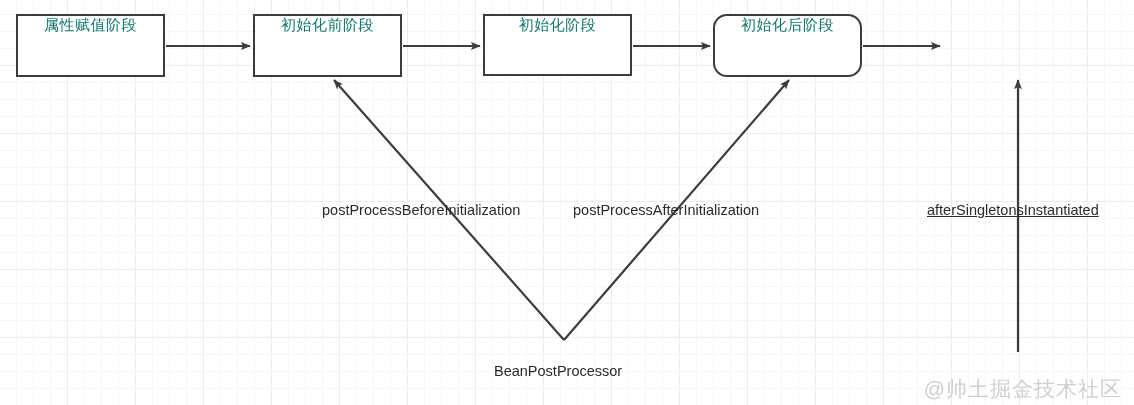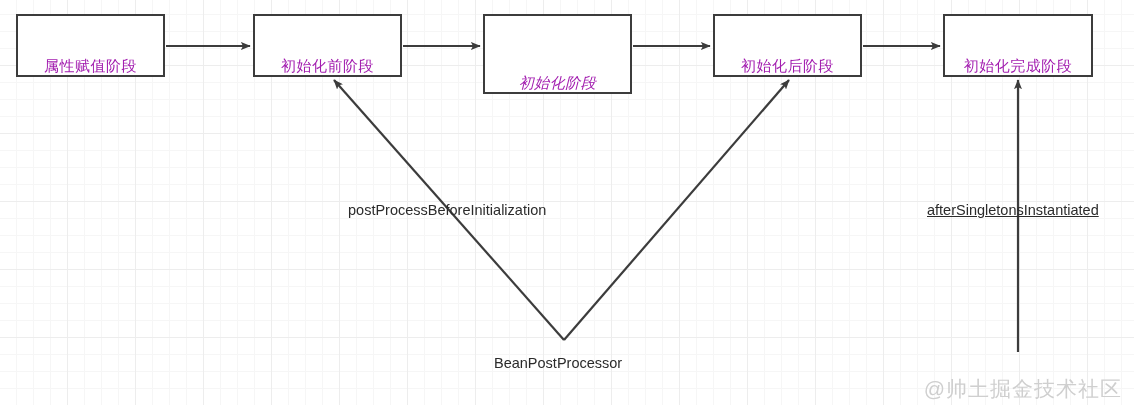--- a/index.html
+++ b/index.html
@@ -29,24 +29,24 @@
     width: 1134px;
     height: 405px;
     pointer-events: none;
   }
   .node {
     position: absolute;
     box-sizing: border-box;
     border: 2px solid #3c3c3c;
     background: #ffffff;
     display: flex;
-    align-items: flex-end;
+    align-items: flex-start;
     justify-content: center;
     font-size: 15px;
-    color: #a21caf;
+    color: #0f766e;
     line-height: 1.2;
     letter-spacing: 0.5px;
   }
   .edge-label {
     position: absolute;
     font-size: 14.5px;
     color: #2b2b2b;
     white-space: nowrap;
     line-height: 1;
   }
@@ -90,30 +90,28 @@
 
     <line x1="1018" y1="352" x2="1018" y2="80" stroke="#3c3c3c" stroke-width="2.2" marker-end="url(#arrowhead)"></line>
   </svg>
 
   <div class="node" style="left:16px;  top:14px; width:149px; height:63px;">
     <span>属性赋值阶段</span>
   </div>
   <div class="node" style="left:253px; top:14px; width:149px; height:63px;">
     <span>初始化前阶段</span>
   </div>
-  <div class="node" style="left:483px; top:14px; width:149px; height:80px;font-style:italic;">
+  <div class="node" style="left:483px; top:14px; width:149px; height:62px;">
     <span>初始化阶段</span>
   </div>
-  <div class="node" style="left:713px; top:14px; width:149px; height:63px;">
+  <div class="node" style="left:713px; top:14px; width:149px; height:63px;border-radius:14px;">
     <span>初始化后阶段</span>
   </div>
-  <div class="node" style="left:943px; top:14px; width:150px; height:63px;">
-    <span>初始化完成阶段</span>
-  </div>
 
-  <div class="edge-label" style="left:348px; top:203px;">postProcessBeforeInitialization</div>
+  <div class="edge-label" style="left:322px; top:203px;">postProcessBeforeInitialization</div>
+  <div class="edge-label" style="left:573px; top:203px;">postProcessAfterInitialization</div>
   <div class="edge-label" style="left:927px; top:203px;text-decoration:underline;">afterSingletonsInstantiated</div>
 
-  <div class="actor-label" style="left:494px; top:356px;">BeanPostProcessor</div>
+  <div class="actor-label" style="left:494px; top:364px;">BeanPostProcessor</div>
 
   <div id="watermark">@帅土掘金技术社区</div>
 
 </div>
 
 </body></html>

